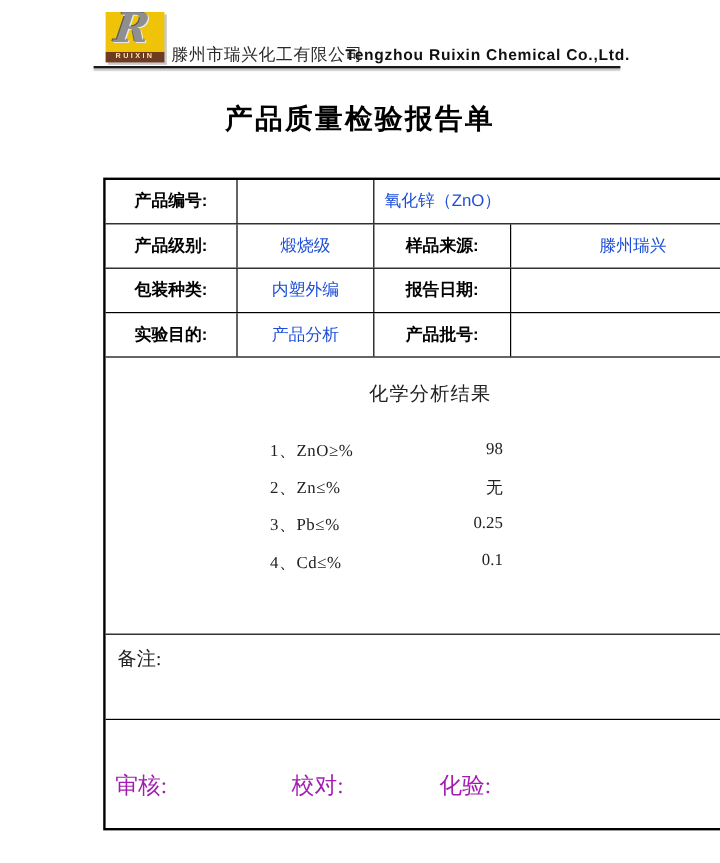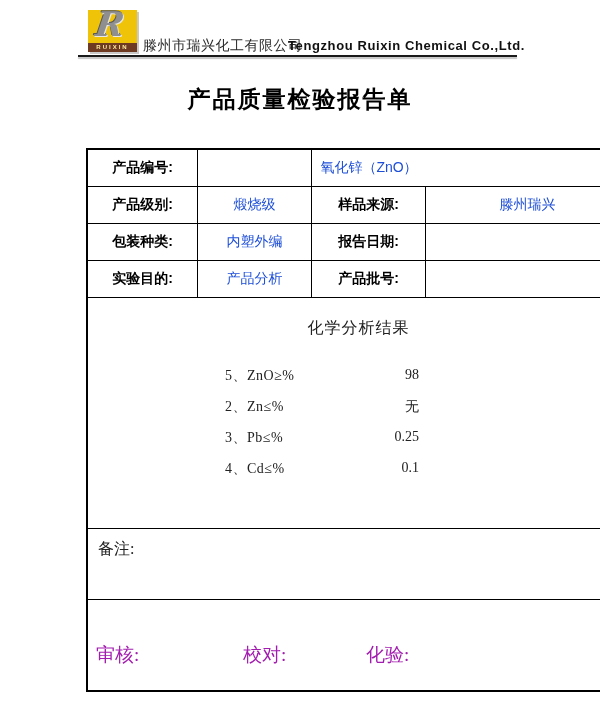--- a/index.html
+++ b/index.html
@@ -209,21 +209,21 @@
       <div class="cell cell-label">实验目的:</div>
       <div class="cell cell-value">产品分析</div>
       <div class="cell cell-label">产品批号:</div>
       <div class="cell cell-value"></div>
     </div>
 
     <div class="analysis-cell">
       <div class="analysis-heading">化学分析结果</div>
       <div class="analysis-items">
         <div class="analysis-item">
-          <span class="analysis-item-label">5、ZnO≥%</span>
+          <span class="analysis-item-label">1、ZnO≥%</span>
           <span class="analysis-item-value">98</span>
         </div>
         <div class="analysis-item">
           <span class="analysis-item-label">2、Zn≤%</span>
           <span class="analysis-item-value">无</span>
         </div>
         <div class="analysis-item">
           <span class="analysis-item-label">3、Pb≤%</span>
           <span class="analysis-item-value">0.25</span>
         </div>

